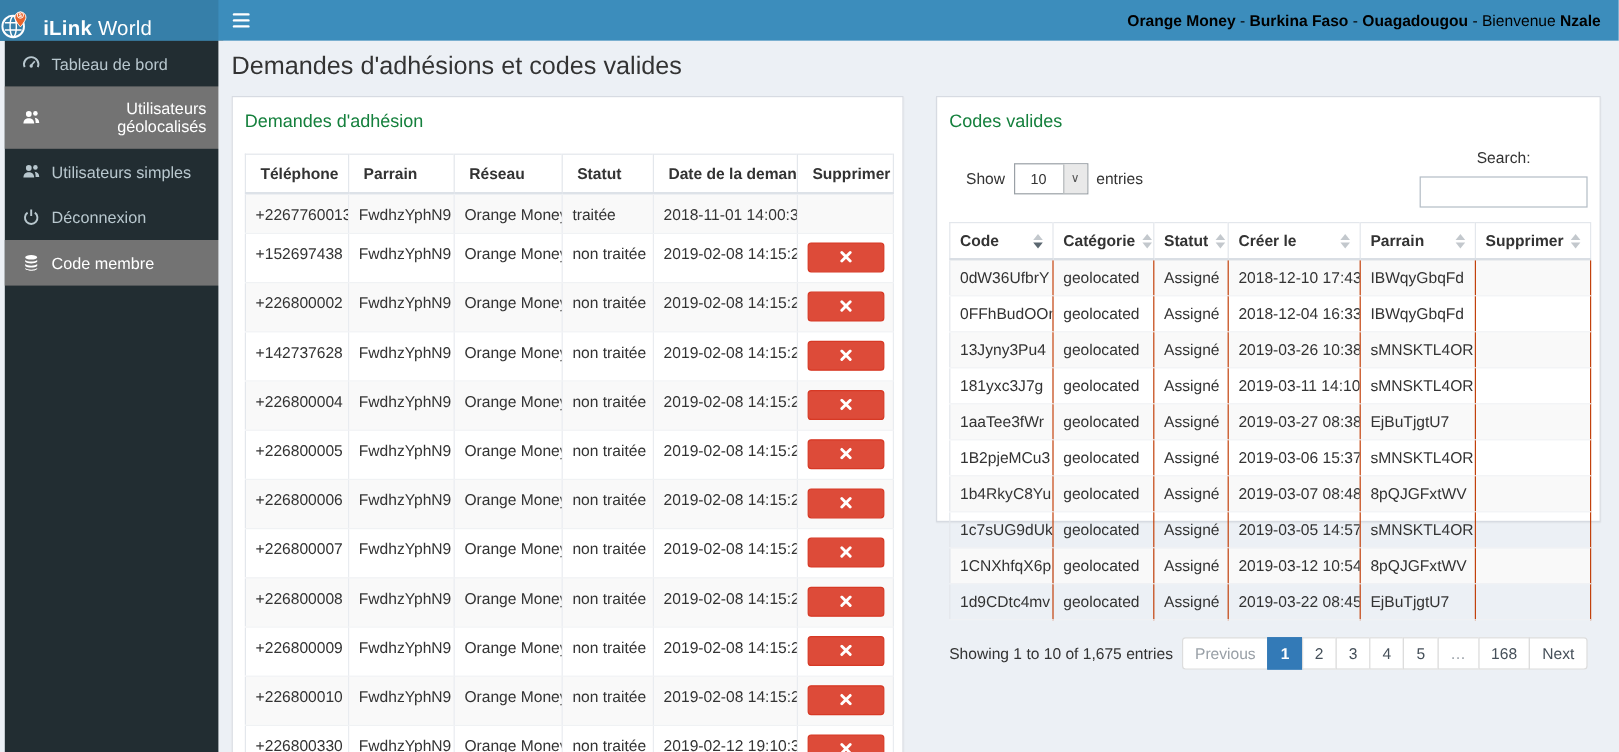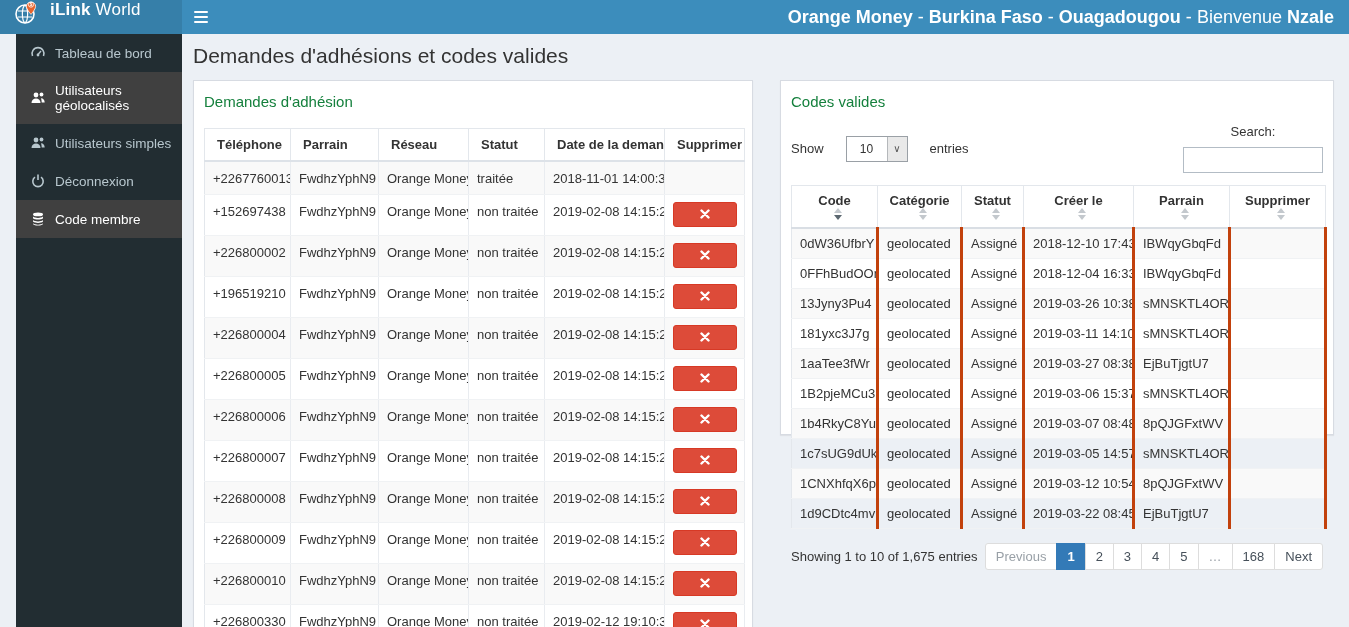--- a/index.html
+++ b/index.html
@@ -3,33 +3,33 @@
 <meta charset="utf-8">
 <style>
   * { margin:0; padding:0; box-sizing:border-box; }
   html,body { width:1349px; height:627px; overflow:hidden; }
   body { font-family:"Liberation Sans", sans-serif; background:#ecf0f5; color:#333; }
 
   .app { position:relative; width:1349px; height:627px; overflow:hidden; }
 
   
   .navbar { position:absolute; top:0; left:0; width:1349px; height:34px; background:#3c8dbc; display:flex; }
-  .logo { width:182px; height:34px; background:#367fa9; display:flex; align-items:flex-start; padding-left:14px; cursor:pointer; }
+  .logo { width:182px; height:34px; background:#367fa9; display:flex; align-items:flex-end; cursor:pointer; }
   .logo .brand-text { color:#fff; font-size:17px; margin-left:10px; letter-spacing:.2px; }
   .logo .brand-text b { font-weight:bold; }
   .nav-rest { flex:1; display:flex; align-items:center; justify-content:space-between; padding:0 15px 0 12px; }
   .hamburger { width:22px; height:16px; display:flex; flex-direction:column; justify-content:center; gap:3px; cursor:pointer; }
   .hamburger span { display:block; width:14px; height:2px; background:#fff; border-radius:1px; }
-  .nav-right { color:#ffffff; font-size:18px; white-space:nowrap; }
+  .nav-right { color:#000000; font-size:13px; white-space:nowrap; }
   .nav-right .b { font-weight:bold; }
 
   
-  .sidebar { position:absolute; top:34px; left:16px; width:182px; height:593px; background:#222d32; }
+  .sidebar { position:absolute; top:34px; left:4px; width:182px; height:593px; background:#222d32; }
   .side-item { display:flex; align-items:center; gap:9px; padding:11px 14px; font-size:13.5px; color:#b8c7ce; cursor:pointer; }
-  .side-item.active { background:#404040; color:#fff; }
+  .side-item.active { background:#737373; color:#fff;text-align:right; }
   .side-item svg { flex:0 0 16px; }
   .side-item .ic { stroke:#b8c7ce; fill:none; }
   .side-item .icf { fill:#b8c7ce; stroke:none; }
   .side-item.active .icf { fill:#fff; }
 
   
   .content { position:absolute; top:34px; left:182px; width:1167px; height:593px; background:#ecf0f5; }
   .page-title { position:absolute; left:11px; top:10px; font-size:21px; font-weight:normal; color:#333; }
 
   .panel { position:absolute; background:#fff; border:1px solid #d7dbe2; box-shadow:0 1px 1px rgba(0,0,0,.06); }
@@ -49,33 +49,33 @@
   .tbl-req tbody tr:nth-child(odd) { background:#f9f9f9; }
   .tbl-req tbody tr.short td { height:33px; }
 
   .btn-del { width:64px; height:25px; background:#dd4b39; border:1px solid #d73925; border-radius:3px; color:#fff;
              display:flex; align-items:center; justify-content:center; cursor:pointer; margin-top:-2px; }
   .btn-del svg { display:block; }
 
   
   .tbl-codes { width:534px; margin:0 10px; border:1px solid #e3e7ec; }
   .tbl-codes th { font-weight:bold; padding:7px 8px; border-right:1px solid #e3e7ec; border-bottom:2px solid #d9dee4; cursor:pointer; }
-  .tbl-codes th .th-inner { display:flex; align-items:center; justify-content:space-between;flex-direction:column; }
-  .tbl-codes td { padding:7px 8px; height:30px; border-right:3px solid #c2410c; border-bottom:1px solid #f0f2f4; }
+  .tbl-codes th .th-inner { display:flex; align-items:center; justify-content:space-between; }
+  .tbl-codes td { padding:7px 8px; height:30px; border-right:1px solid #c2410c; border-bottom:1px solid #f0f2f4; }
   .tbl-codes tbody tr:nth-child(odd) { background:#f9f9f9; }
 
   .sort { display:inline-flex; flex-direction:column; gap:2px; margin-left:6px; }
   .sort i { display:block; width:0; height:0; border-left:4px solid transparent; border-right:4px solid transparent; }
   .sort .up { border-bottom:5px solid #c3c8cd; }
   .sort .dn { border-top:5px solid #c3c8cd; }
   .sort.active .dn { border-top-color:#5b6770; }
 
   
   .codes-controls { display:flex; align-items:center; justify-content:space-between; padding:4px 10px 12px 10px; font-size:13px; }
-  .length-ctl { display:flex; align-items:center; gap:22px; }
+  .length-ctl { display:flex; align-items:center; gap:7px;margin-left:14px; }
   .select-box { width:62px; height:26px; border:1px solid #9aa0a6; background:#fff; display:flex; cursor:pointer; }
   .select-box .val { flex:1; display:flex; align-items:center; justify-content:center; font-size:12px; }
   .select-box .arrow { width:20px; background:#e9e9e9; border-left:1px solid #b5b8bb; display:flex; align-items:center; justify-content:center; color:#555; font-size:10px; }
   .search-ctl { display:flex; align-items:center; gap:8px;flex-direction:column; }
   .search-ctl input { width:140px; height:26px; border:1px solid #b3bcc5; background:#fff; padding:0 6px; font-size:13px; font-family:inherit; }
 
   
   .codes-footer { display:flex; align-items:center; justify-content:space-between; padding:14px 10px 0 10px; font-size:13px; }
   .pagination { display:flex; list-style:none; }
   .pagination li { border:1px solid #ddd; margin-left:-1px; background:#fff; color:#46505a; font-size:13px;
@@ -220,21 +220,21 @@
             <td>2019-02-08 14:15:26</td>
             <td>
                 <div class="btn-del">
                   <svg width="10" height="10" viewBox="0 0 10 10">
                     <path d="M1.5 1.5 L8.5 8.5 M8.5 1.5 L1.5 8.5" stroke="#fff" stroke-width="2.4" stroke-linecap="round"></path>
                   </svg>
                 </div>
               </td>
           </tr>
           <tr>
-            <td>+196519210</td>
+            <td>+142737628</td>
             <td>FwdhzYphN9</td>
             <td>Orange Money</td>
             <td>non traitée</td>
             <td>2019-02-08 14:15:26</td>
             <td>
                 <div class="btn-del">
                   <svg width="10" height="10" viewBox="0 0 10 10">
                     <path d="M1.5 1.5 L8.5 8.5 M8.5 1.5 L1.5 8.5" stroke="#fff" stroke-width="2.4" stroke-linecap="round"></path>
                   </svg>
                 </div>

